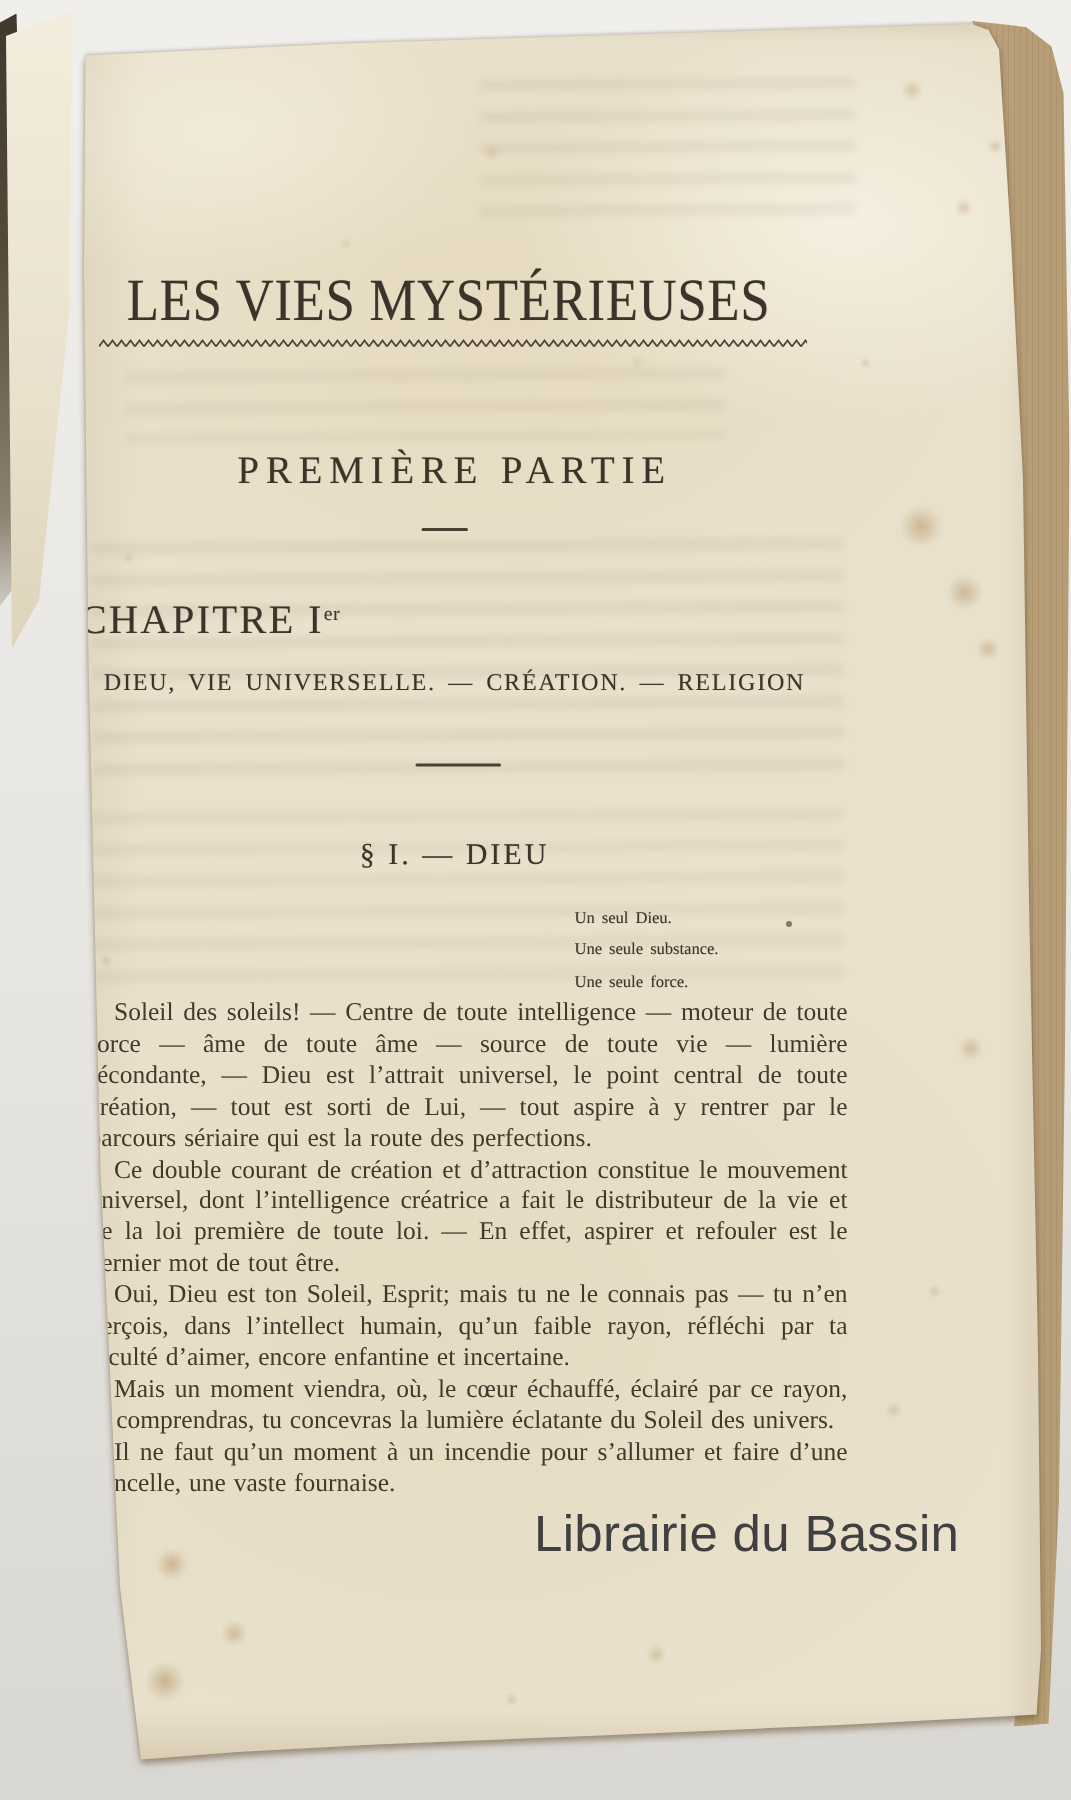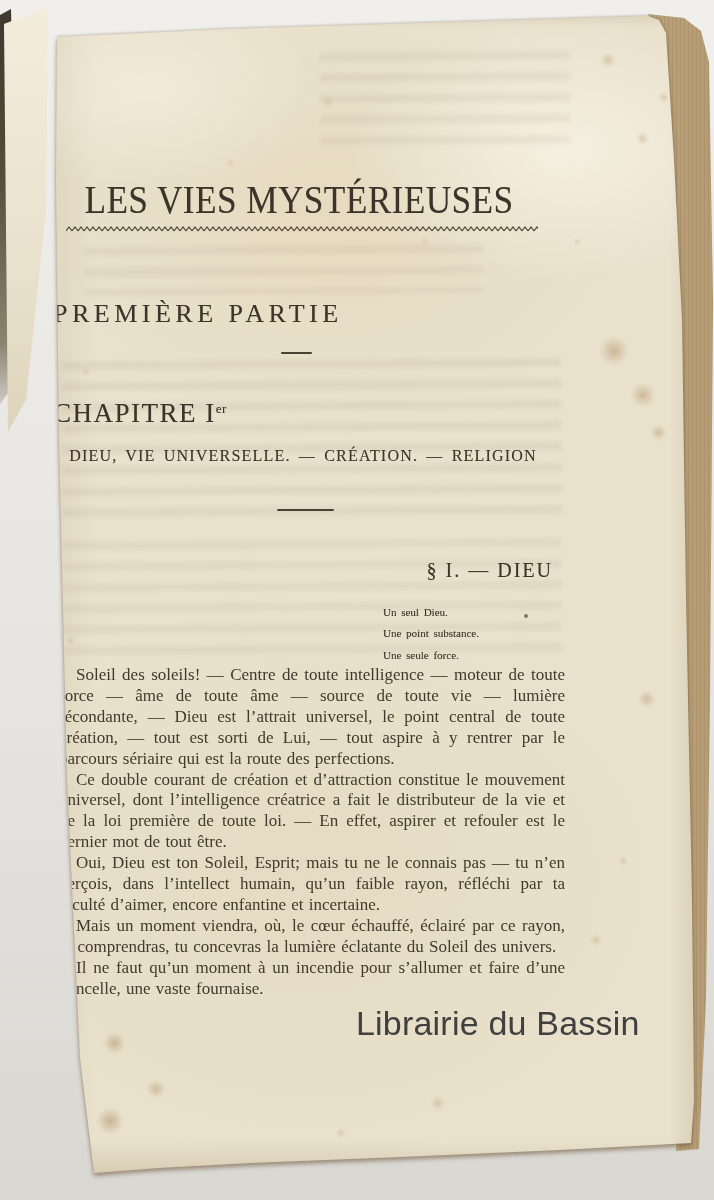--- a/index.html
+++ b/index.html
@@ -75,37 +75,37 @@
   
   .ink{color:#3c332a;text-shadow:0.3px 0.3px 0.5px rgba(75,60,42,0.35);}
   .title{
     position:absolute;left:46px;top:178px;width:506px;
     font-size:40px;line-height:1.12;text-align:center;letter-spacing:0.5px;
     transform:scaleX(0.88);transform-origin:center;
     font-weight:normal;margin:0;
   }
   .zigzag{position:absolute;left:66px;top:224px;}
   .part-heading{
-    position:absolute;left:53px;top:299px;width:500px;
+    position:absolute;left:53px;top:299px;width:500px;text-align:center;
     font-size:26px;letter-spacing:4.5px;font-weight:normal;margin:0;
   }
   .rule{position:absolute;height:2px;background:#4a4034;border-radius:1px;}
   .rule1{left:281px;top:352px;width:31px;}
   .rule2{left:277px;top:509px;width:57px;}
   .chapter-heading{
     position:absolute;left:53px;top:398px;width:500px;text-align:left;
     font-size:27px;letter-spacing:1.5px;font-weight:normal;margin:0;
   }
   .chapter-heading sup{font-size:13px;vertical-align:9px;letter-spacing:0.5px;}
   .chapter-subtitle{
     position:absolute;left:53px;top:443px;width:500px;text-align:center;
     font-size:16px;line-height:25px;letter-spacing:1.2px;word-spacing:3px;
   }
   .section-heading{
-    position:absolute;left:53px;top:559px;width:500px;text-align:right;
+    position:absolute;left:53px;top:559px;width:500px;text-align:center;
     font-size:20px;letter-spacing:2px;font-weight:normal;margin:0;
   }
   .epigraph{
     position:absolute;left:383px;top:602px;
     font-size:11px;line-height:21.3px;word-spacing:2px;
   }
   .body-text{
     position:absolute;left:59px;top:665px;width:506px;
     font-size:17px;line-height:20.9px;text-align:justify;word-spacing:1px;
     color:#42392c;
@@ -179,21 +179,21 @@
       <div class="chapter-subtitle ink">
         <div>DIEU, VIE UNIVERSELLE. — CRÉATION. — RELIGION</div>
       </div>
 
       <div class="rule rule2"></div>
 
       <h4 class="section-heading ink">§ I. — DIEU</h4>
 
       <div class="epigraph ink">
         <div>Un seul Dieu.</div>
-        <div>Une point substance.</div>
+        <div>Une seule substance.</div>
         <div>Une seule force.</div>
       </div>
 
       <div class="body-text">
         <p>Soleil des soleils! — Centre de toute intelligence — moteur de toute force — âme de toute âme — source de toute vie — lumière fécondante, — Dieu est l’attrait universel, le point central de toute création, — tout est sorti de Lui, — tout aspire à y rentrer par le parcours sériaire qui est la route des perfections.</p>
         <p>Ce double courant de création et d’attraction constitue le mouvement universel, dont l’intelligence créatrice a fait le distributeur de la vie et de la loi première de toute loi. — En effet, aspirer et refouler est le dernier mot de tout être.</p>
         <p>Oui, Dieu est ton Soleil, Esprit; mais tu ne le connais pas — tu n’en perçois, dans l’intellect humain, qu’un faible rayon, réfléchi par ta faculté d’aimer, encore enfantine et incertaine.</p>
         <p>Mais un moment viendra, où, le cœur échauffé, éclairé par ce rayon, tu comprendras, tu concevras la lumière éclatante du Soleil des univers.</p>
         <p>Il ne faut qu’un moment à un incendie pour s’allumer et faire d’une étincelle, une vaste fournaise.</p>
       </div>

